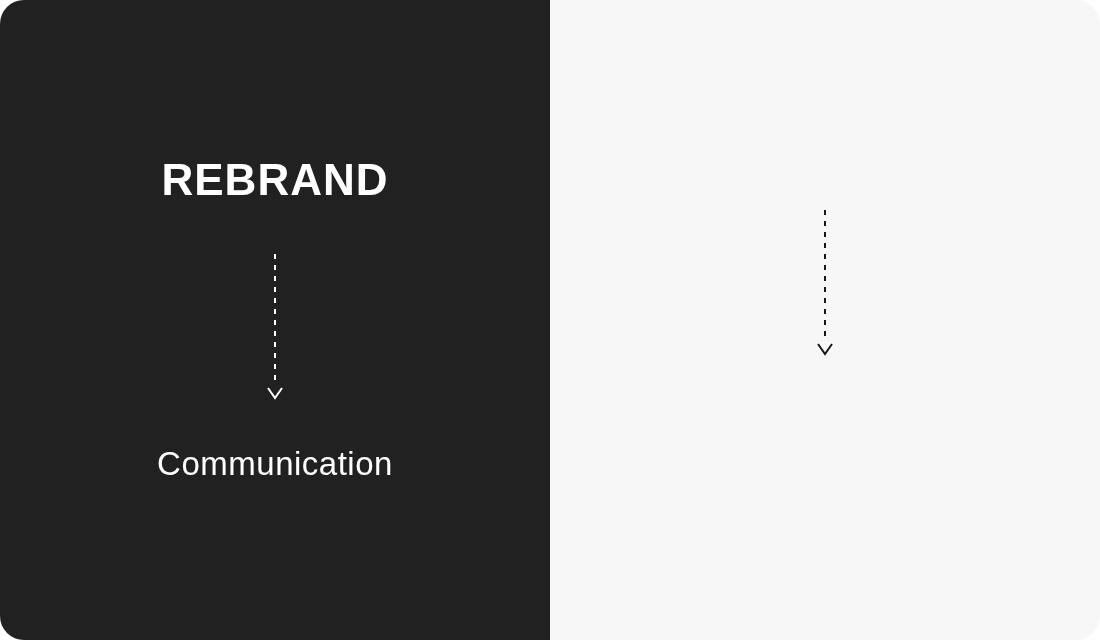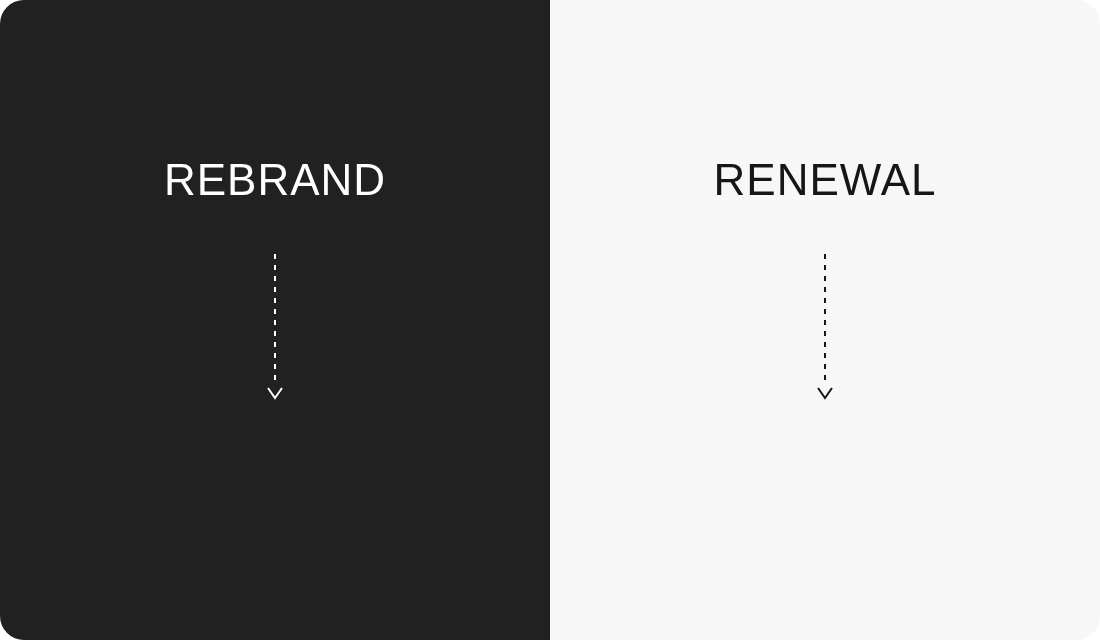--- a/index.html
+++ b/index.html
@@ -34,21 +34,21 @@
     color: #ffffff;
   }
 
   .panel-right {
     background: #f7f7f7;
     color: #161616;
   }
 
   .panel-title {
     font-size: 44px;
-    font-weight: 400;
+    font-weight: 700;
     letter-spacing: 1px;
     line-height: 1;
     text-align: center;
   }
 
   .arrow-wrap {
     margin-top: 50px;
     height: 150px;
     display: flex;
     align-items: flex-start;
@@ -76,24 +76,24 @@
   <section class="panel panel-left">
     <h1 class="panel-title">REBRAND</h1>
 
     <div class="arrow-wrap">
       <svg width="26" height="150" viewBox="0 0 26 150" fill="none" stroke="currentColor" stroke-width="2">
         <line x1="13" y1="2" x2="13" y2="134" stroke-dasharray="5 6"></line>
         <polyline points="6,136 13,146 20,136" stroke-dasharray="none"></polyline>
       </svg>
     </div>
 
+    <div class="panel-label">Communication</div>
   </section>
 
   <section class="panel panel-right">
-    <h1 class="panel-title">RENEWAL</h1>
 
     <div class="arrow-wrap">
       <svg width="26" height="150" viewBox="0 0 26 150" fill="none" stroke="currentColor" stroke-width="2">
         <line x1="13" y1="2" x2="13" y2="134" stroke-dasharray="5 6"></line>
         <polyline points="6,136 13,146 20,136" stroke-dasharray="none"></polyline>
       </svg>
     </div>
 
   </section>
 

